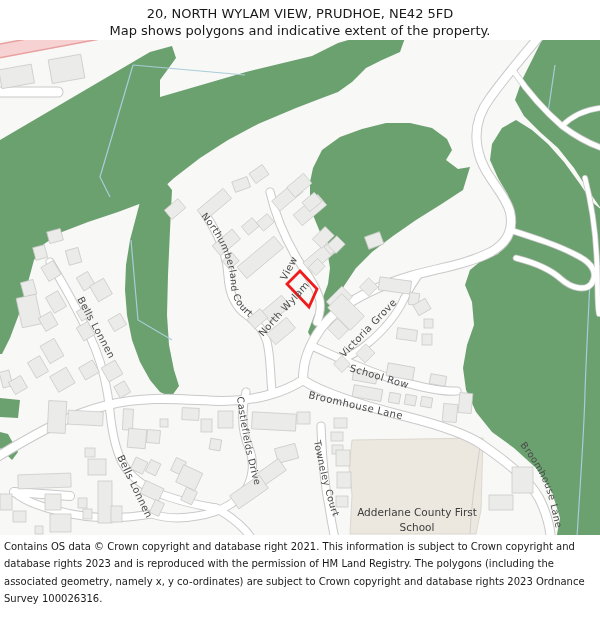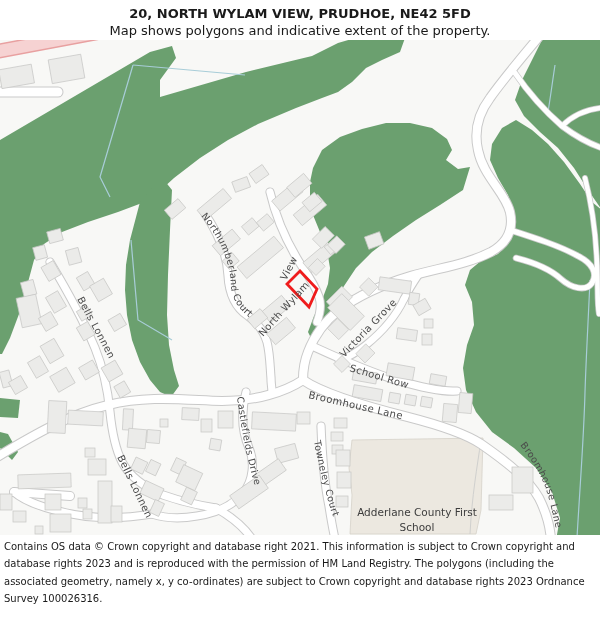--- a/index.html
+++ b/index.html
@@ -6,21 +6,21 @@
     --woodland:#6ba06f; --road-fill:#ffffff; --road-casing:#c9c9c9;
     --building-fill:#ebebe9; --building-stroke:#c6c6c4; --plot-outline:#ef1c1c;
     --school-grounds:#ece8e0; --primary-road:#f6d2d2; --primary-road-casing:#e8a0a0;
     --water:#a8cdd8; --label:#4a4a4a; --background:#f8f8f6;
   }
   html,body{margin:0;padding:0;}
   body{width:600px;height:625px;overflow:hidden;background:#ffffff;
        font-family:"DejaVu Sans","Liberation Sans",sans-serif;color:#111;}
   .page{width:600px;height:625px;display:flex;flex-direction:column;}
   header{height:40px;flex:0 0 40px;text-align:center;padding-top:5px;box-sizing:border-box;background:#fff;}
-  .title{font-size:13px;line-height:17px;color:#1a1a1a;font-weight:bold;}
+  .title{font-size:13px;line-height:17px;color:#1a1a1a;}
   .subtitle{font-size:13px;line-height:17px;color:#1a1a1a;}
   .map{height:495px;flex:0 0 495px;position:relative;background:var(--background);}
   .map svg{display:block;}
   footer{height:90px;flex:0 0 90px;box-sizing:border-box;padding:3px 4px 0 4px;background:#fff;}
   footer p{margin:0;font-size:10px;line-height:17.4px;color:#1a1a1a;}
   
   .green{fill:var(--woodland);stroke:none;}
   .stream{stroke:var(--water);stroke-width:1.2;fill:none;}
   .road-c{stroke:var(--road-casing);fill:none;stroke-linecap:round;stroke-linejoin:round;}
   .road-f{stroke:var(--road-fill);fill:none;stroke-linecap:round;stroke-linejoin:round;}

